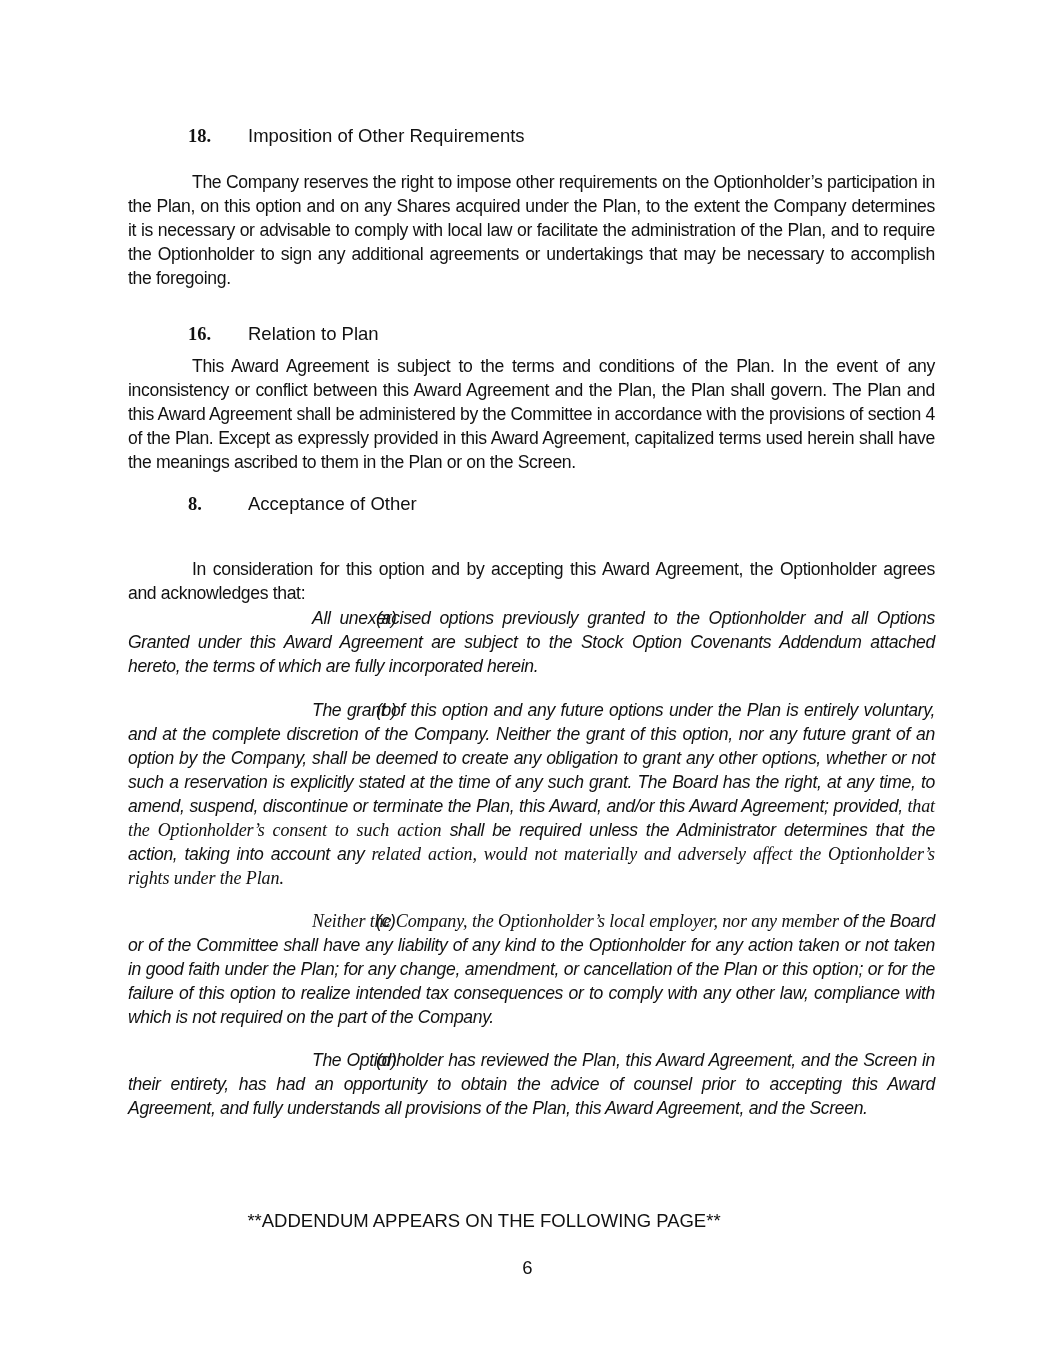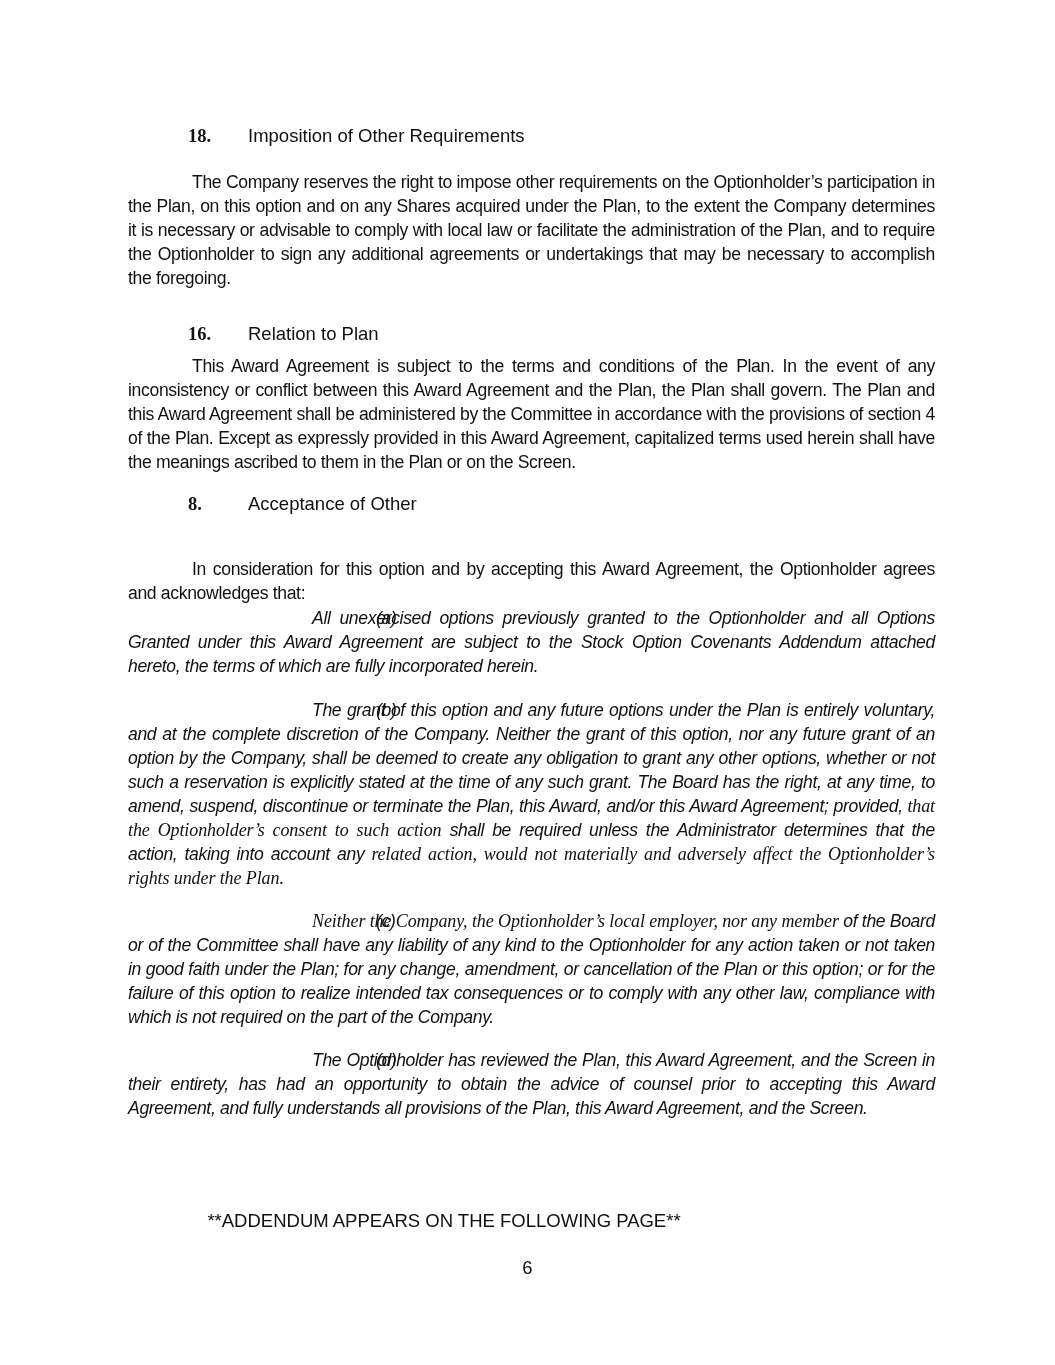--- a/index.html
+++ b/index.html
@@ -61,20 +61,21 @@
       letter-spacing: -0.1px;
     }
     .footer-note {
       position: absolute;
       left: 0;
       width: 888px;
       top: 1209px;
       text-align: center;
       font-size: 18.5px;
       line-height: 24px;
+      padding-left: 40px;
     }
     .page-number {
       position: absolute;
       left: 0;
       width: 1055px;
       top: 1256px;
       text-align: center;
       font-size: 18.5px;
       line-height: 24px;
     }

